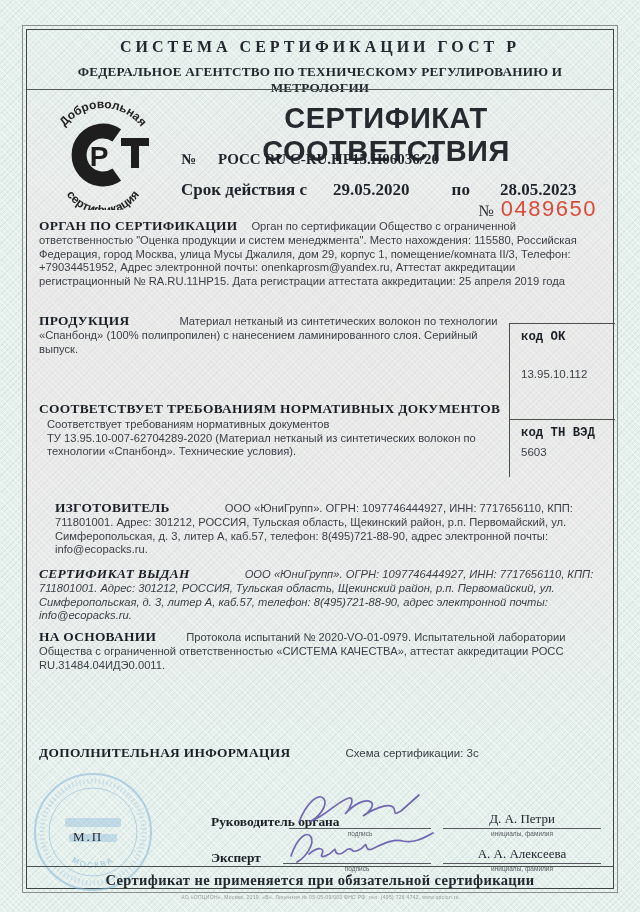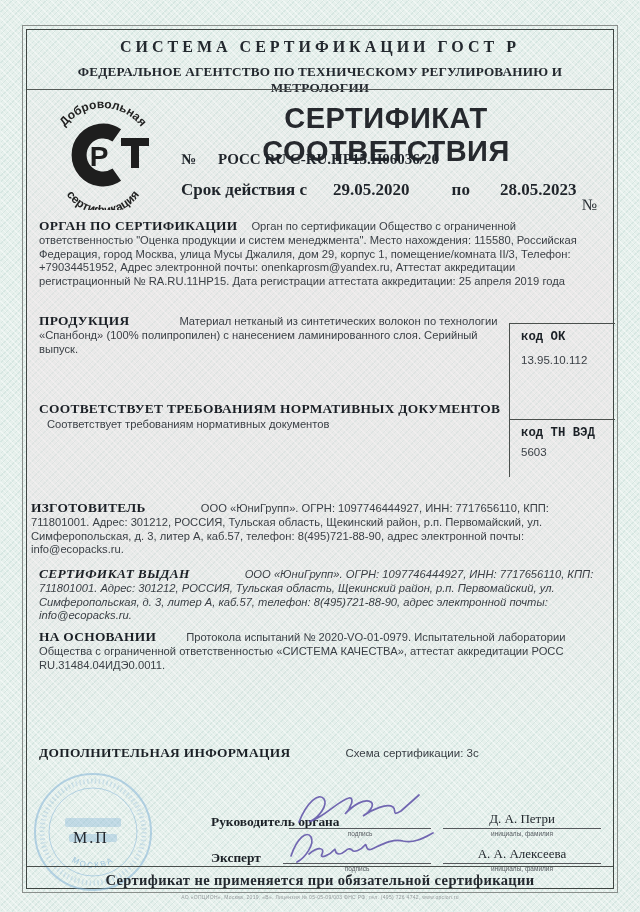--- a/index.html
+++ b/index.html
@@ -35,21 +35,21 @@
   .sec .label{font-family:"Liberation Serif",serif;font-weight:bold;font-size:13.4px;letter-spacing:.3px;color:#1b2026;}
   .sec .label.block{display:block;margin-bottom:2px;}
   .gap14{margin-right:14px;} .gap30{margin-right:30px;} .gap50{margin-right:50px;} .gap55{margin-right:55px;}
   .codebox-line-h{border-top:1px solid #4a4f4c;height:0;}
   .codebox-line-v{border-left:1px solid #4a4f4c;width:0;}
   .code-label{font-family:Liberation Mono, monospace;font-weight:bold;font-size:12.3px;color:#1b2026;}
   .code-val{font-size:11.5px;color:#3a3f45;}
   .role{font-family:"Liberation Serif",serif;font-weight:bold;font-size:13.4px;color:#1b2026;margin-left:48px;}
   .sig-line{border-top:1px solid #55585c;text-align:center;font-size:6.5px;color:#5b6065;padding-top:1px;}
   .sig-name{text-align:center;font-family:"Liberation Serif",serif;font-size:13px;color:#23282e;}
-  .mp{font-family:"Liberation Serif",serif;font-size:16px;letter-spacing:2px;color:#23282e;}
+  .mp{font-family:"Liberation Serif",serif;font-size:13px;letter-spacing:2px;color:#23282e;}
   .disclaimer{top:836px;left:0;right:0;border-top:1px solid #4a4f4c;text-align:center;padding-top:5px;
     font-family:"Liberation Serif",serif;font-weight:bold;font-size:14.5px;letter-spacing:.4px;color:#23282e;}
   .footer-print{position:absolute;top:894px;left:0;right:0;text-align:center;font-size:5px;color:#949a9c;letter-spacing:.3px;}
   svg text{font-family:"Liberation Sans", sans-serif;}
 </style>
 </head>
 <body>
 
 <div class="frame-outer"></div>
 
@@ -83,44 +83,46 @@
   <div class="abs number-row">
     <span class="no">№</span><span>РОСС RU C-RU.НР15.Н06036/20</span>
   </div>
 
   <div class="abs validity-row">
     <span class="vlabel">Срок действия  с</span><span class="vfrom">29.05.2020</span><span class="vto-label">по</span><span>28.05.2023</span>
   </div>
 
   <div class="abs blank-no">
     <span class="no">№</span>
+    <span class="val">0489650</span>
   </div>
 
   <div class="abs sec" style="left:12px;top:189px;width:566px;">
     <span class="label gap14">ОРГАН ПО СЕРТИФИКАЦИИ</span><span>Орган по сертификации Общество с ограниченной ответственностью "Оценка продукции и систем менеджмента". Место нахождения: 115580, Российская Федерация, город Москва, улица Мусы Джалиля, дом 29, корпус 1, помещение/комната II/3, Телефон: +79034451952, Адрес электронной почты: onenkaprosm@yandex.ru, Аттестат аккредитации регистрационный № RA.RU.11НР15. Дата регистрации аттестата аккредитации: 25 апреля 2019 года</span>
   </div>
 
   <div class="abs sec" style="left:12px;top:284px;width:460px;">
     <span class="label gap50">ПРОДУКЦИЯ</span><span>Материал нетканый из синтетических волокон по технологии «Спанбонд»  (100% полипропилен) с нанесением ламинированного слоя. Серийный выпуск.</span>
   </div>
 
   <div class="abs codebox-line-h" style="left:482px;top:293px;width:106px;"></div>
   <div class="abs codebox-line-v" style="left:482px;top:293px;height:154px;"></div>
   <div class="abs code-label" style="left:494px;top:300px;">код ОК</div>
-  <div class="abs code-val" style="left:494px;top:324px;">13.95.10.112</div>
+  <div class="abs code-val" style="left:494px;top:338px;">13.95.10.112</div>
   <div class="abs codebox-line-h" style="left:482px;top:389px;width:106px;"></div>
   <div class="abs code-label" style="left:494px;top:396px;">код ТН ВЭД</div>
   <div class="abs code-val" style="left:494px;top:416px;">5603</div>
 
   <div class="abs sec" style="left:12px;top:372px;width:462px;">
     <span class="label block">СООТВЕТСТВУЕТ ТРЕБОВАНИЯМ НОРМАТИВНЫХ ДОКУМЕНТОВ</span>
     <div style="padding-left:8px;">Соответствует требованиям нормативных документов</div>
+    <div style="padding-left:8px;">ТУ 13.95.10-007-62704289-2020 (Материал нетканый из синтетических волокон по технологии «Спанбонд». Технические условия).</div>
   </div>
 
-  <div class="abs sec" style="left:4px;top:471px;width:568px;">
+  <div class="abs sec" style="left:28px;top:471px;width:568px;">
     <span class="label gap55">ИЗГОТОВИТЕЛЬ</span><span>ООО «ЮниГрупп». ОГРН: 1097746444927, ИНН: 7717656110, КПП: 711801001. Адрес: 301212, РОССИЯ, Тульская область, Щекинский район, р.п. Первомайский, ул. Симферопольская, д. 3, литер А, каб.57, телефон: 8(495)721-88-90, адрес электронной почты: info@ecopacks.ru.</span>
   </div>
 
   <div class="abs sec" style="left:12px;top:537px;width:568px;font-style:italic;">
     <span class="label gap55">СЕРТИФИКАТ ВЫДАН</span><span>ООО «ЮниГрупп». ОГРН: 1097746444927, ИНН: 7717656110, КПП: 711801001. Адрес: 301212, РОССИЯ, Тульская область, Щекинский район, р.п. Первомайский, ул. Симферопольская, д. 3, литер А, каб.57, телефон: 8(495)721-88-90, адрес электронной почты: info@ecopacks.ru.</span>
   </div>
 
   <div class="abs sec" style="left:12px;top:600px;width:568px;">
     <span class="label gap30">НА ОСНОВАНИИ</span><span>Протокола испытаний № 2020-VO-01-0979. Испытательной лаборатории Общества с ограниченной ответственностью «СИСТЕМА КАЧЕСТВА», аттестат аккредитации РОСС RU.31484.04ИДЭ0.0011.</span>
   </div>

